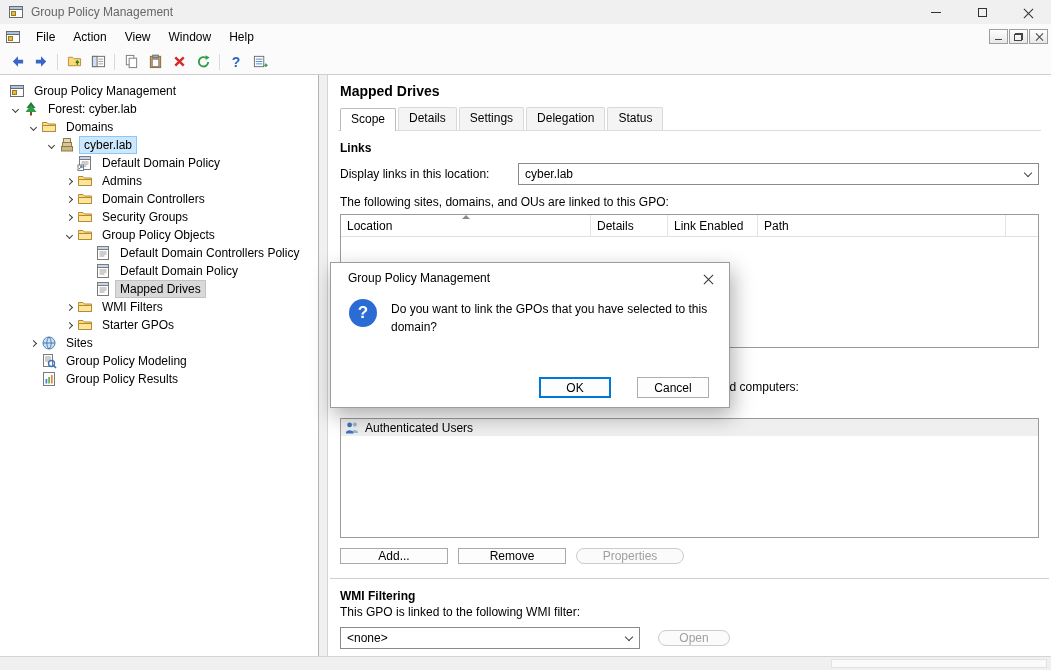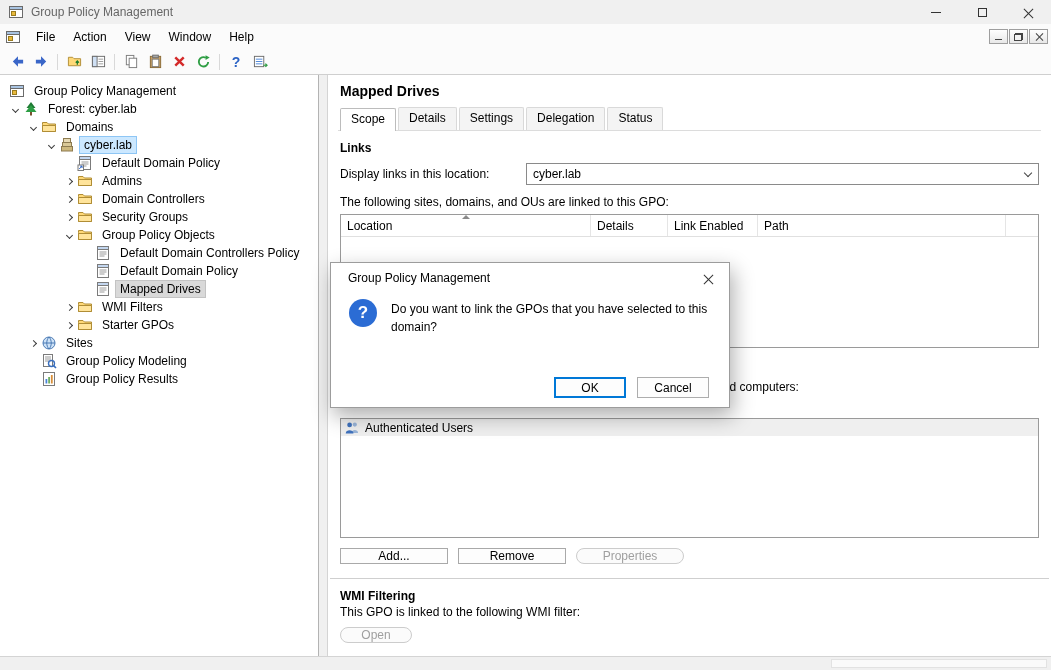--- a/index.html
+++ b/index.html
@@ -66,21 +66,21 @@
   .sel-blue { background:#cce8ff; border-color:#8ec6f5; }
   .sel-gray { background:#d9d9d9; border-color:#c3c3c3; }
 
   
   .rp-title { font-size:14px; font-weight:bold; padding:4px 0 8px 2px; }
   .tabs { display:flex; padding-left:2px; position:relative; z-index:1; }
   .tab { padding:3px 10px 4px 10px; border:1px solid #d9d9d9; border-bottom:none; background:#f4f4f4; margin-right:2px; border-radius:2px 2px 0 0; }
   .tab.active { background:#fff; border-color:#bcbcbc; position:relative; top:1px; padding-bottom:5px; }
   .tabpage { border-top:1px solid #dcdcdc; padding:6px 2px 0 2px; }
   .bold-h { font-weight:bold; padding:4px 0 2px 0; }
-  .row-combo { display:flex; align-items:center; margin:6px 0 0 0;gap:8px; }
+  .row-combo { display:flex; align-items:center; margin:6px 0 0 0; }
   .row-combo .lbl { width:178px; }
   .combo { flex:1; height:22px; border:1px solid #8a8a8a; background:#fff; display:flex; align-items:center; padding-left:6px; }
   .combo .arrow { margin-left:auto; width:20px; display:flex; align-items:center; justify-content:center; align-self:stretch; }
   .combo .arrow i { width:6px; height:6px; border-right:1px solid #444; border-bottom:1px solid #444; transform:rotate(45deg); margin-top:-3px; }
   .caption-line { margin-top:10px; }
 
   .links-table { border:1px solid #9a9a9a; height:134px; margin-top:5px; display:flex; flex-direction:column; }
   .lt-header { display:flex; height:22px; border-bottom:1px solid #e0e0e0; }
   .lt-col { padding:4px 6px 0 6px; border-right:1px solid #e5e5e5; position:relative; }
   .lt-col.c-location { width:250px; }
@@ -109,21 +109,21 @@
 
   
   .dialog { position:absolute; left:330px; top:262px; width:400px; height:146px;
     background:#fff; border:1px solid #9c9c9c; box-shadow:3px 8px 20px rgba(0,0,0,.32); z-index:10; }
   .dlg-title { height:30px; display:flex; align-items:center; padding-left:17px; }
   .dlg-close { position:absolute; top:1px; right:1px; width:40px; height:28px; display:flex; align-items:center; justify-content:center; }
   .dlg-body { display:flex; padding:6px 20px 0 18px; gap:14px; }
   .dlg-qicon { width:28px; height:28px; border-radius:50%; background:#2b6cd4; color:#fff;
     display:flex; align-items:center; justify-content:center; font-size:17px; font-weight:bold; flex:none; }
   .dlg-msg { line-height:1.5; padding-top:1px; width:330px; }
-  .dlg-btns { position:absolute; right:20px; bottom:9px; display:flex; gap:11px; }
+  .dlg-btns { position:absolute; right:20px; bottom:9px; display:flex; gap:26px; }
   .dlg-btn { width:72px; height:21px; display:flex; align-items:center; justify-content:center; background:#fdfdfd; border:1px solid #adadad; }
   .dlg-btn.default { border-color:#0078d7; box-shadow:inset 0 0 0 1px #0078d7; }
 </style>
 </head>
 <body>
 
 <svg width="0" height="0" style="position:absolute">
   <defs>
     <symbol id="i-console" viewBox="0 0 16 16">
       <rect x="1.5" y="2.5" width="13" height="11" fill="#fff" stroke="#6b6b6b"></rect>
@@ -545,20 +545,26 @@
         <div class="btn">Remove</div>
         <div class="btn disabled">Properties</div>
       </div>
 
       <div class="hsep"></div>
 
       <div class="bold-h" style="margin-top:6px">WMI Filtering</div>
       <div>This GPO is linked to the following WMI filter:</div>
 
       <div class="wmi-row">
+        <div class="combo wmi-combo">
+          <span>&lt;none&gt;</span>
+          <span class="arrow">
+              <i></i>
+            </span>
+        </div>
         <div class="btn disabled w72">Open</div>
       </div>
 
     </div>
   </div>
 </div>
 
 <div class="statusbar">
   <div class="status-panel"></div>
 </div>

